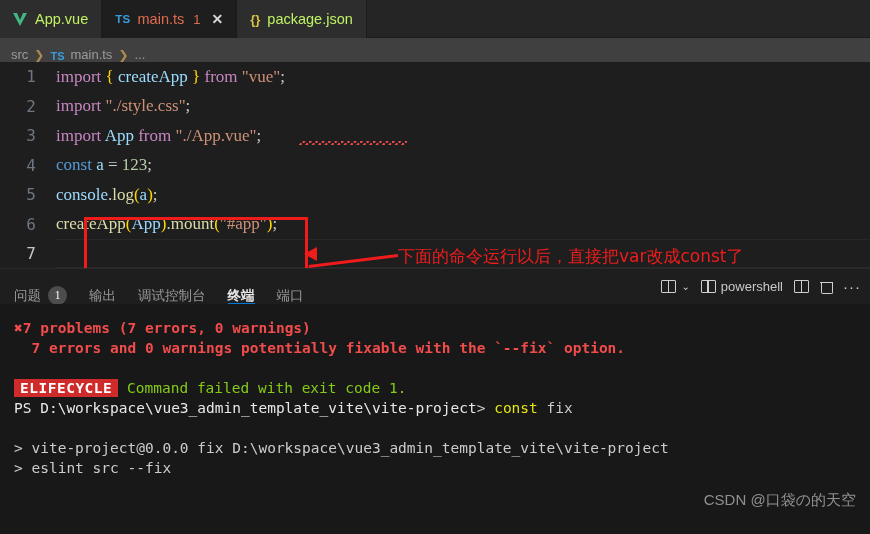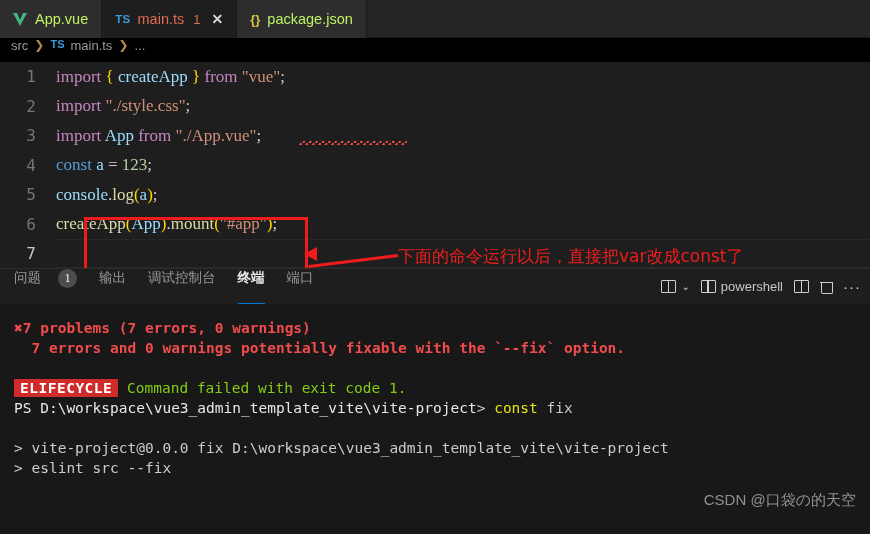--- a/index.html
+++ b/index.html
@@ -85,25 +85,25 @@
     color: #d8d8d8;
     font-size: 14px;
     margin-left: 4px;
     font-weight: 600;
     line-height: 1;
   }
 
   
   .breadcrumb {
     display: flex;
-    align-items: flex-start;
+    align-items: flex-end;
     gap: 6px;
     height: 24px;
     padding: 0 0 0 11px;
-    background: #000000;
+    background: #404040;
     font-size: 13px;
     color: #9b9b9b;
   }
   .bc-sep { color: #b08b4f; font-size: 12px; }
   .bc-ts { color: #3b9ad9; font-size: 11px; font-weight: bold; }
 
   
   .editor {
     position: relative;
     background: #1e1e1e;
@@ -202,22 +202,22 @@
     display: flex;
     align-items: center;
     height: 36px;
     background: #1e1e1e;
     border-top: 1px solid #2b2b2b;
     padding-left: 14px;
     position: relative;
   }
   .ptab {
     display: flex;
-    align-items: flex-start;
-    gap: 17px;
+    align-items: flex-end;
+    gap: 7px;
     height: 36px;
     margin-right: 22px;
     font-size: 13.5px;
     color: #9a9a9a;
     position: relative;
     font-family: Liberation Serif, serif;
   }
   .ptab.active { color: #e7e7e7; font-weight: bold; }
   .ptab.active::after {
     content: "";

